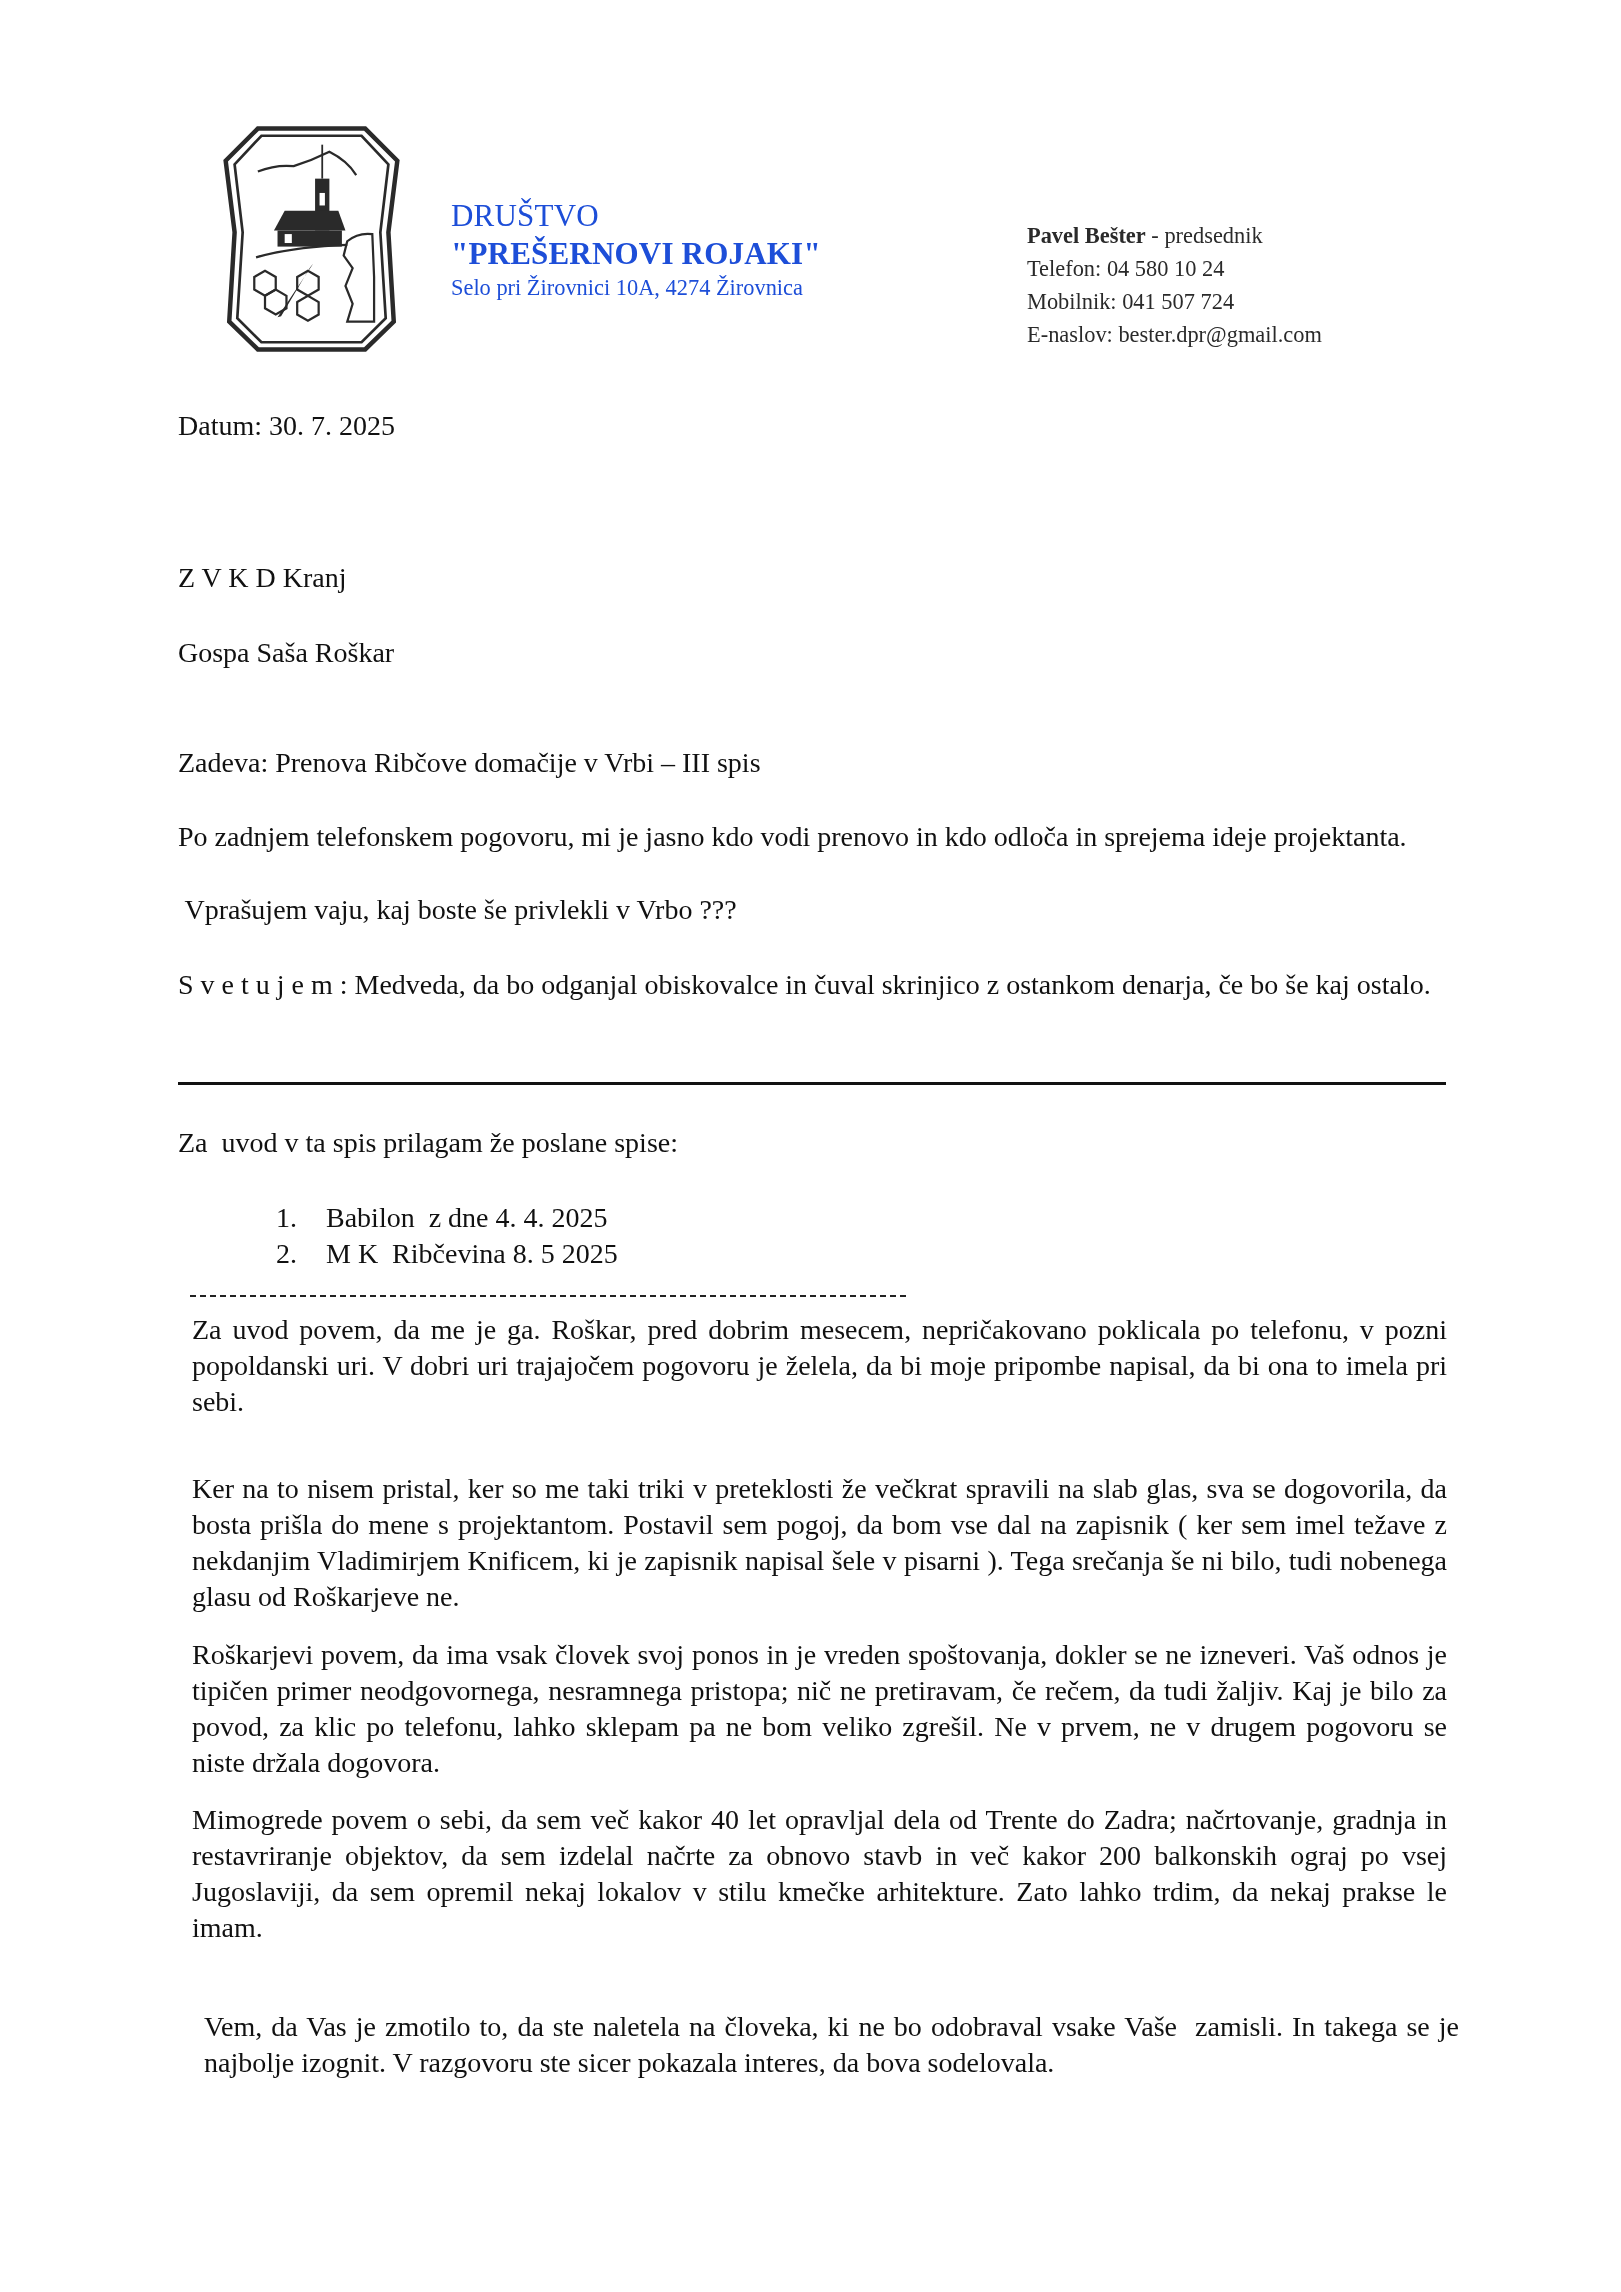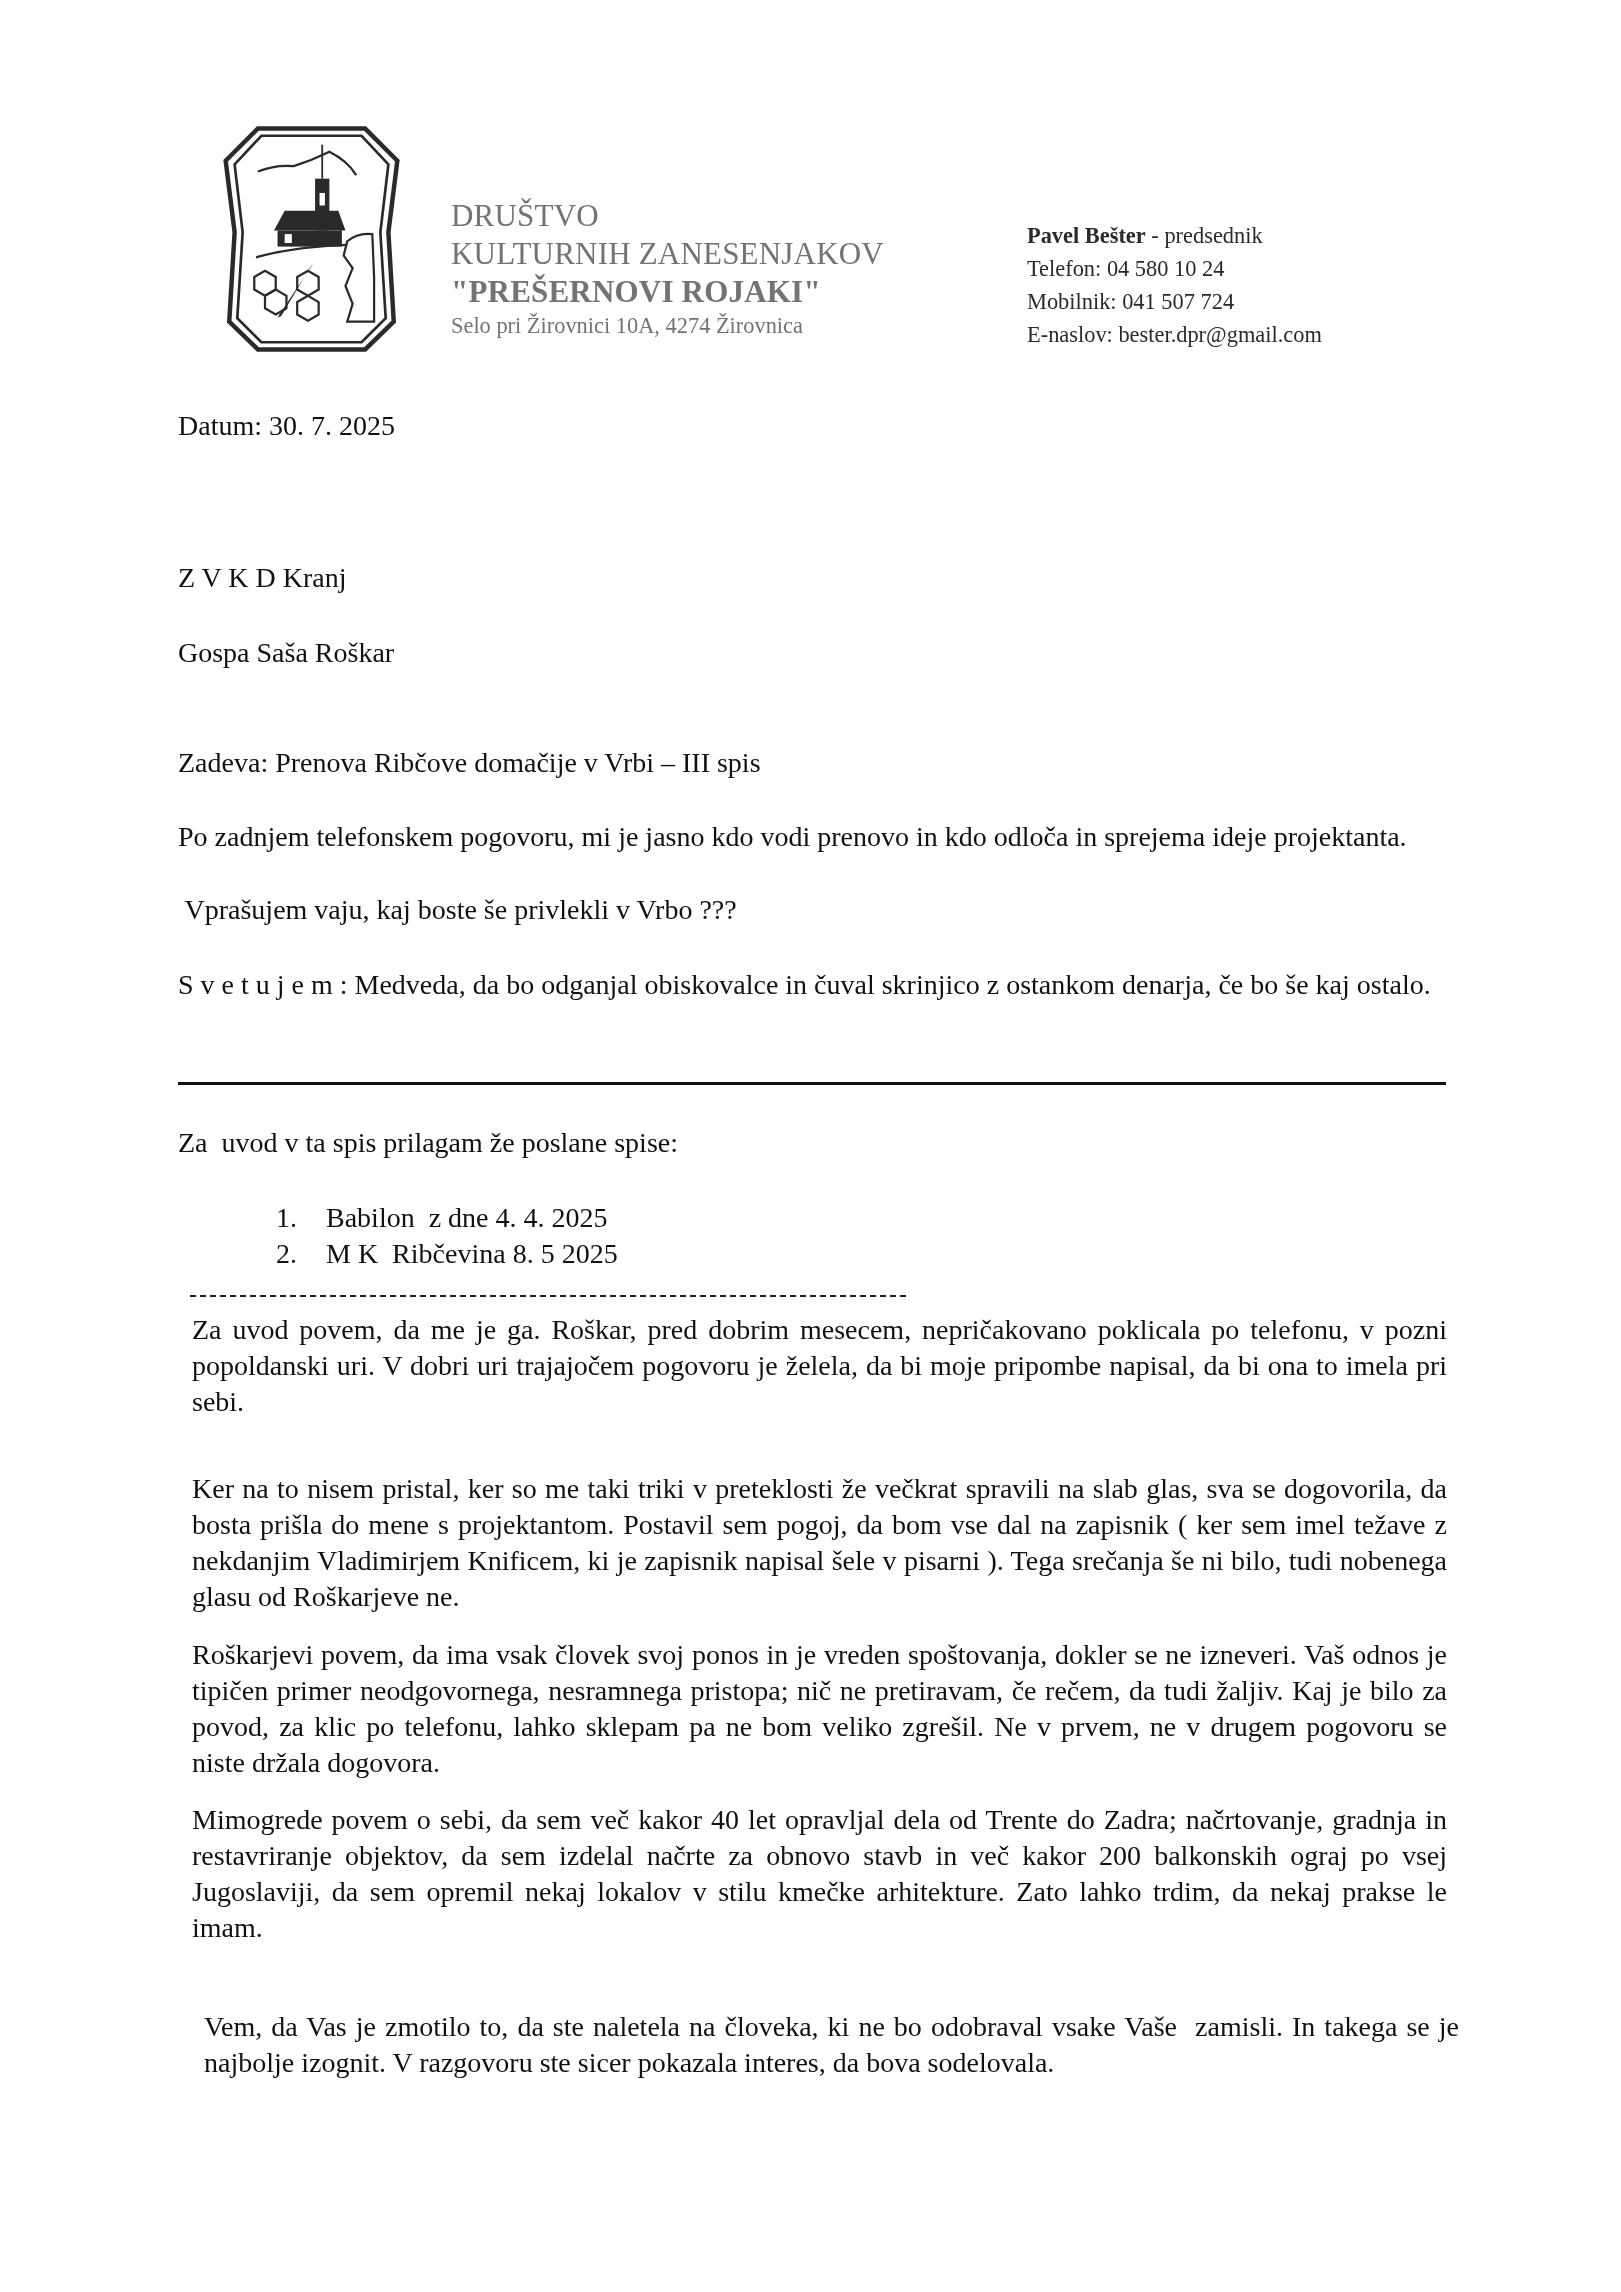--- a/index.html
+++ b/index.html
@@ -4,21 +4,21 @@
 <style>
   html, body { margin: 0; padding: 0; background: #ffffff; }
   body {
     width: 1621px; height: 2293px; position: relative; overflow: hidden;
     font-family: "Liberation Serif", "DejaVu Serif", serif; color: #111111;
   }
   .abs { position: absolute; }
 
   
   #logo { left: 222px; top: 125px; width: 179px; height: 228px; }
-  .org { left: 451px; top: 197px; font-family: "Liberation Serif", serif; color: #737373; }
+  .org { left: 451px; top: 197px; font-family: "Liberation Serif", serif; color: #1d4ed8; }
   .org-line { font-size: 31px; line-height: 38px; letter-spacing: 0.2px; white-space: nowrap; }
   .org-line.bold { font-weight: bold; }
   .org-addr { font-size: 22.4px; margin-top: 2px; white-space: nowrap; }
 
   .contact { left: 1027px; top: 219px; color: #2a2a2a; font-size: 22.4px; line-height: 33px; white-space: nowrap; }
   .contact b { font-weight: bold; }
 
   
   .t { font-size: 28px; line-height: 36px; white-space: nowrap; }
   .para {
@@ -52,21 +52,20 @@
     <polygon points="36,170 48,163 60,170 60,184 48,191 36,184"></polygon>
     <polygon points="48,191 60,184 72,191 72,205 60,212 48,205"></polygon>
     <polygon points="84,170 96,163 108,170 108,184 96,191 84,184"></polygon>
     <polygon points="84,198 96,191 108,198 108,212 96,219 84,212"></polygon>
   </g>
   <path d="M62 215 L100 158 Q104 152 98 160 L66 214 Z" fill="#2a2a2a"></path>
 </svg>
 
 <div class="abs org">
   <div class="org-line">DRUŠTVO</div>
-  <div class="org-line">KULTURNIH ZANESENJAKOV</div>
   <div class="org-line bold">"PREŠERNOVI ROJAKI"</div>
   <div class="org-addr">Selo pri Žirovnici 10A, 4274 Žirovnica</div>
 </div>
 
 <div class="abs contact">
   <div><b>Pavel Bešter</b><span> - predsednik</span></div>
   <div>Telefon: 04 580 10 24</div>
   <div>Mobilnik: 041 507 724</div>
   <div>E-naslov: bester.dpr@gmail.com</div>
 </div>

